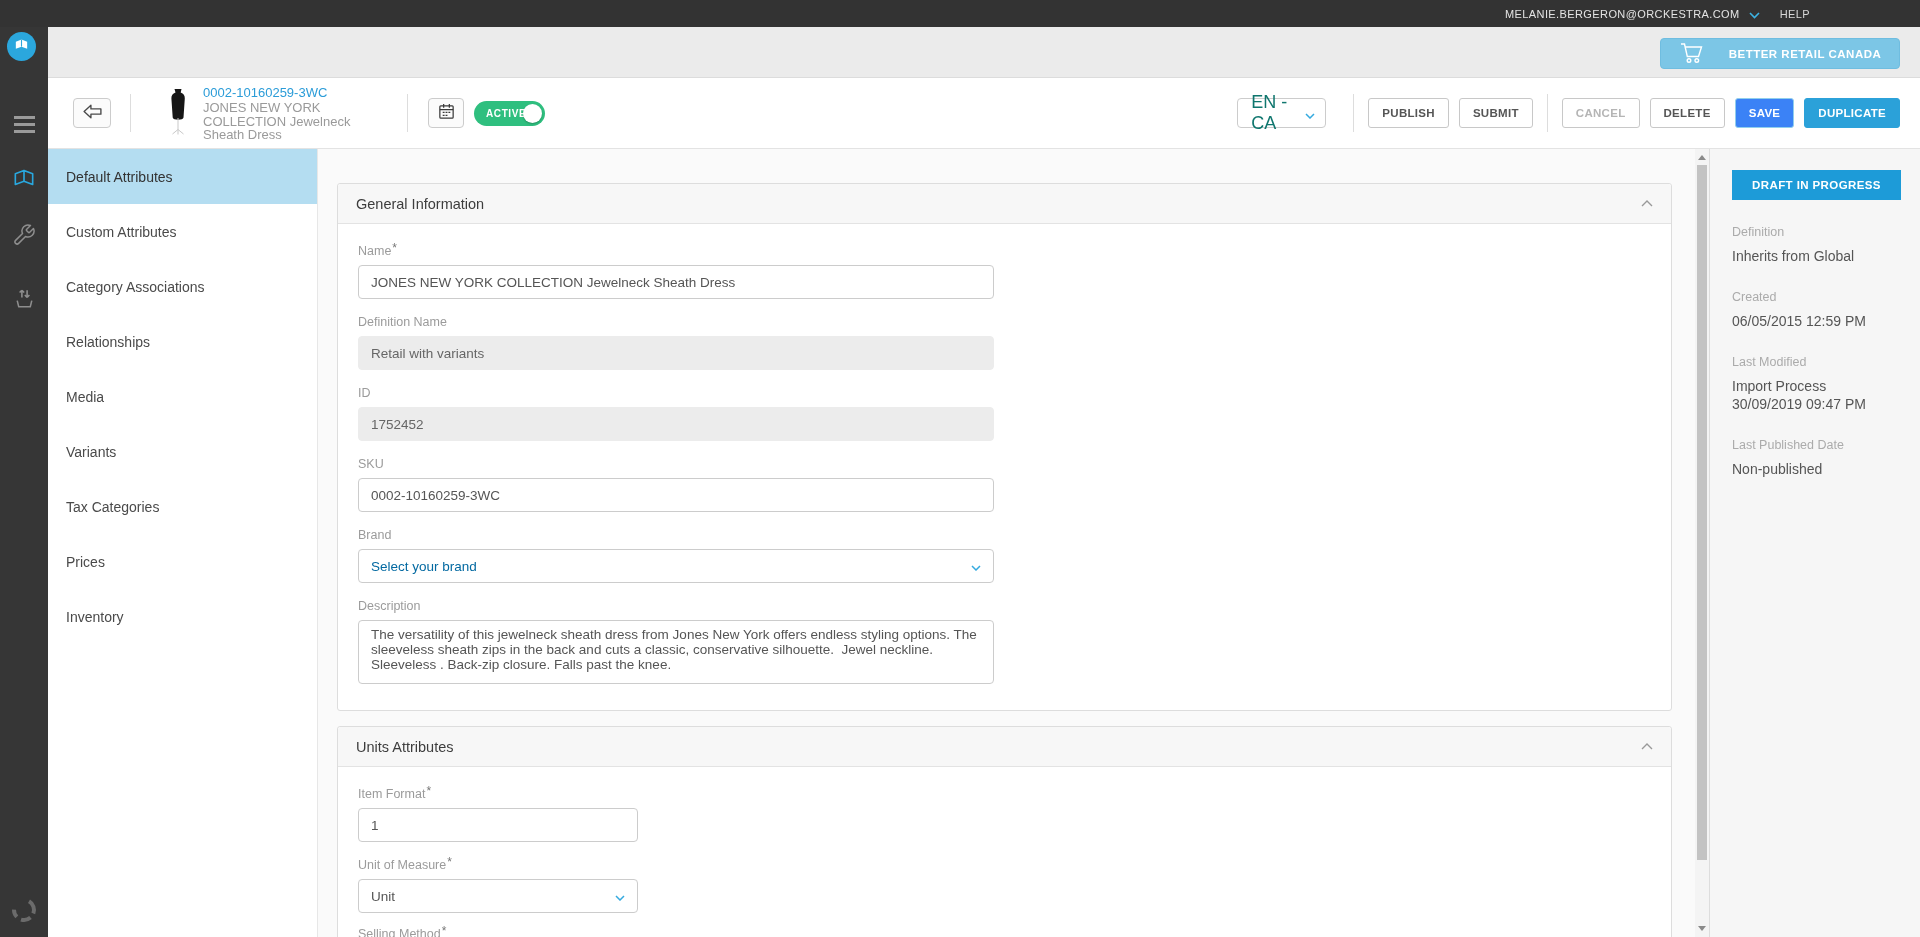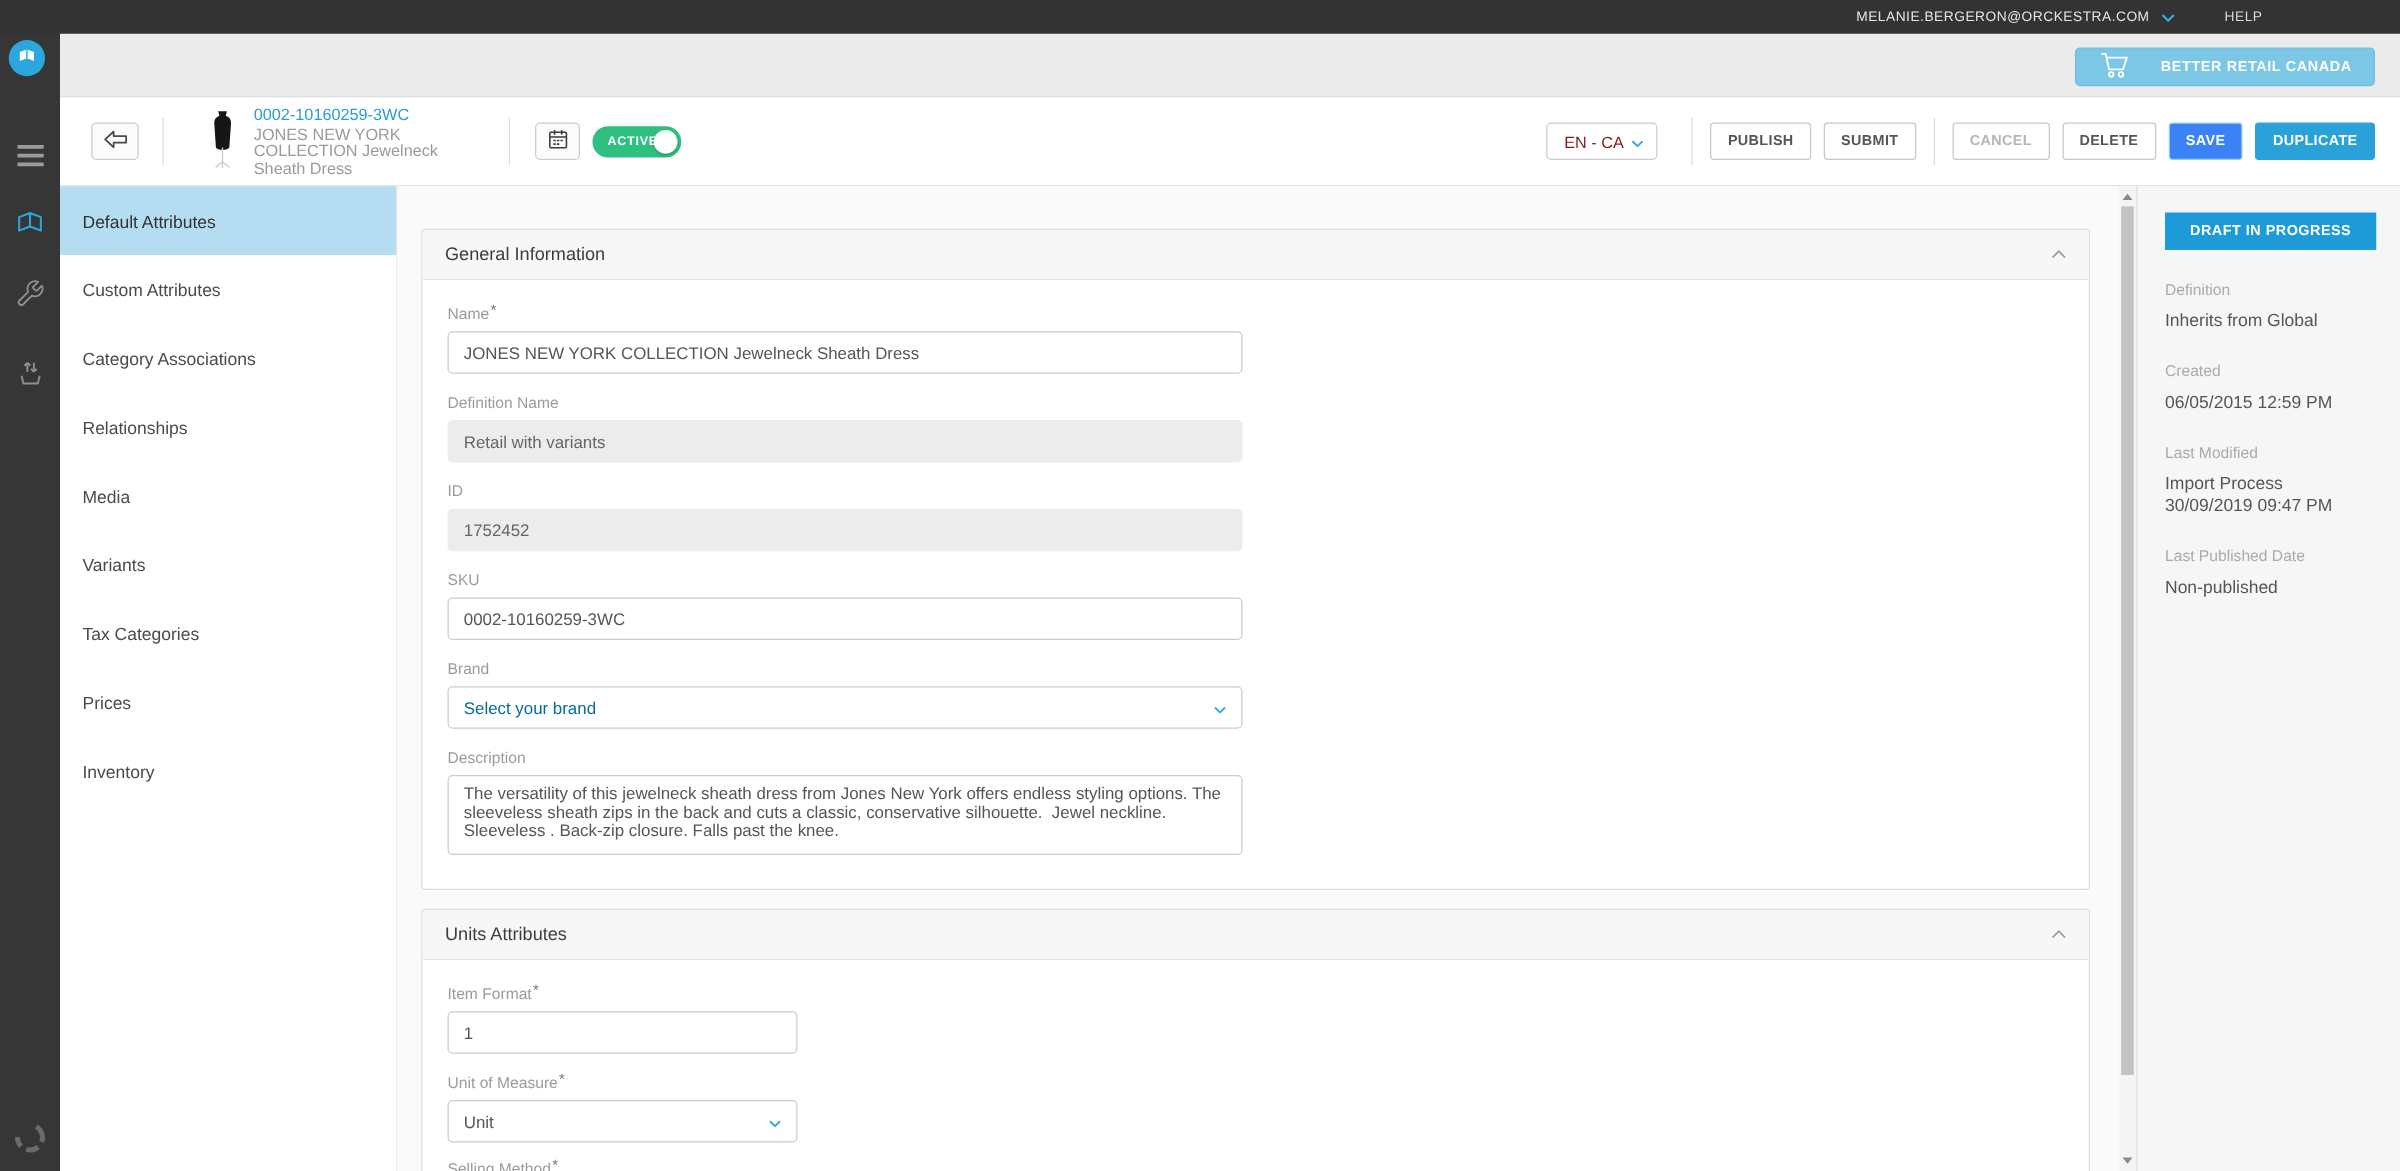--- a/index.html
+++ b/index.html
@@ -11,40 +11,40 @@
   .logo{position:absolute;left:7px;top:32px;width:29px;height:29px;border-radius:50%;background:#2ba7dd;display:flex;align-items:center;justify-content:center;cursor:pointer;}
   .rail-btn{position:absolute;left:0;width:48px;height:40px;display:flex;align-items:center;justify-content:center;cursor:pointer;}
   .hamburger{flex-direction:column;gap:4px;}
   .hamburger span{display:block;width:21px;height:3px;background:#9a9a9a;}
   .rail-spinner{position:absolute;left:9px;bottom:12px;width:30px;height:30px;}
 
   
   .topbar{position:absolute;left:0;top:0;width:1920px;height:27px;background:#333;z-index:7;display:flex;align-items:center;justify-content:flex-end;padding-right:110px;}
   .topbar-user{display:flex;align-items:center;gap:9px;cursor:pointer;}
   .topbar-user .email{color:#e4e4e4;font-size:11px;letter-spacing:.4px;}
-  .topbar-help{color:#d8d8d8;font-size:11px;letter-spacing:.4px;margin-left:40px;cursor:pointer;text-decoration:none;}
+  .topbar-help{color:#d8d8d8;font-size:11px;letter-spacing:.4px;margin-left:20px;cursor:pointer;text-decoration:none;}
 
   
   .scopebar{position:absolute;left:48px;top:27px;width:1872px;height:51px;background:#ebebeb;border-bottom:1px solid #dcdcdc;}
   .scope-btn{position:absolute;right:20px;top:11px;width:240px;height:31px;background:#7cc6e6;border:1px solid #6fbde0;border-radius:4px;color:#fff;font-size:11.5px;font-weight:bold;letter-spacing:.5px;display:flex;align-items:center;justify-content:center;gap:24px;cursor:pointer;}
 
   
   .prodheader{position:absolute;left:48px;top:78px;width:1872px;height:71px;background:#fff;border-bottom:1px solid #e3e3e3;display:flex;align-items:center;padding-left:25px;}
   .vdiv{width:1px;height:38px;background:#ddd;flex:0 0 1px;}
   .back-btn{width:38px;height:30px;background:#fbfbfb;border:1px solid #ccc;border-radius:4px;display:flex;align-items:center;justify-content:center;cursor:pointer;margin-right:19px;}
   .thumb{margin-left:36px;margin-right:14px;width:22px;height:50px;display:flex;align-items:center;}
   .ptitle{width:172px;margin-right:32px;line-height:13.5px;}
   .ptitle a{color:#2b9cd8;font-size:13px;text-decoration:none;cursor:pointer;}
   .ptitle .pname{color:#9a9a9a;font-size:13px;margin-top:2px;}
   .icon-btn{margin-left:20px;width:36px;height:30px;background:#fbfbfb;border:1px solid #ccc;border-radius:4px;display:flex;align-items:center;justify-content:center;cursor:pointer;}
   .toggle{margin-left:10px;width:71px;height:25px;border-radius:13px;background:#2fbf7f;position:relative;display:flex;align-items:center;cursor:pointer;}
   .toggle .tlabel{color:#fff;font-size:10px;font-weight:bold;letter-spacing:.6px;margin-left:12px;}
   .toggle .knob{position:absolute;right:3px;top:3px;width:19px;height:19px;border-radius:50%;background:#fff;box-shadow:0 1px 2px rgba(0,0,0,.25);}
   .hright{margin-left:auto;display:flex;align-items:center;gap:10px;padding-right:20px;}
-  .lang-select{width:89px;height:30px;border:1px solid #ccc;border-radius:4px;background:#fff;display:flex;align-items:center;justify-content:space-between;padding:0 10px 0 13px;font-size:13px;color:#7f1d1d;cursor:pointer;margin-right:13px;}
+  .lang-select{width:89px;height:30px;border:1px solid #ccc;border-radius:4px;background:#fff;display:flex;align-items:center;justify-content:space-between;padding:0 10px 0 13px;font-size:18px;color:#0f766e;cursor:pointer;margin-right:13px;}
   .hbtn{height:30px;padding:0 13px;background:#fff;border:1px solid #c8c8c8;border-radius:3px;font-size:11.5px;font-weight:bold;letter-spacing:.3px;color:#555;cursor:pointer;}
   .hbtn.muted{color:#b5b5b5;}
   .hbtn.fill-light{background:#3b82f6;border-color:#91cfec;color:#fff;}
   .hbtn.fill{background:#2ba1d9;border-color:#2ba1d9;color:#fff;}
   .hright .vdiv{margin:0 4px;}
 
   
   .sidebar{position:absolute;left:48px;top:149px;width:270px;height:788px;background:#fff;border-right:1px solid #e7e7e7;}
   .side-item{height:55px;display:flex;align-items:center;padding-left:18px;font-size:14px;color:#4a4a4a;cursor:pointer;}
   .side-item.active{background:#b4ddf1;color:#333;}

